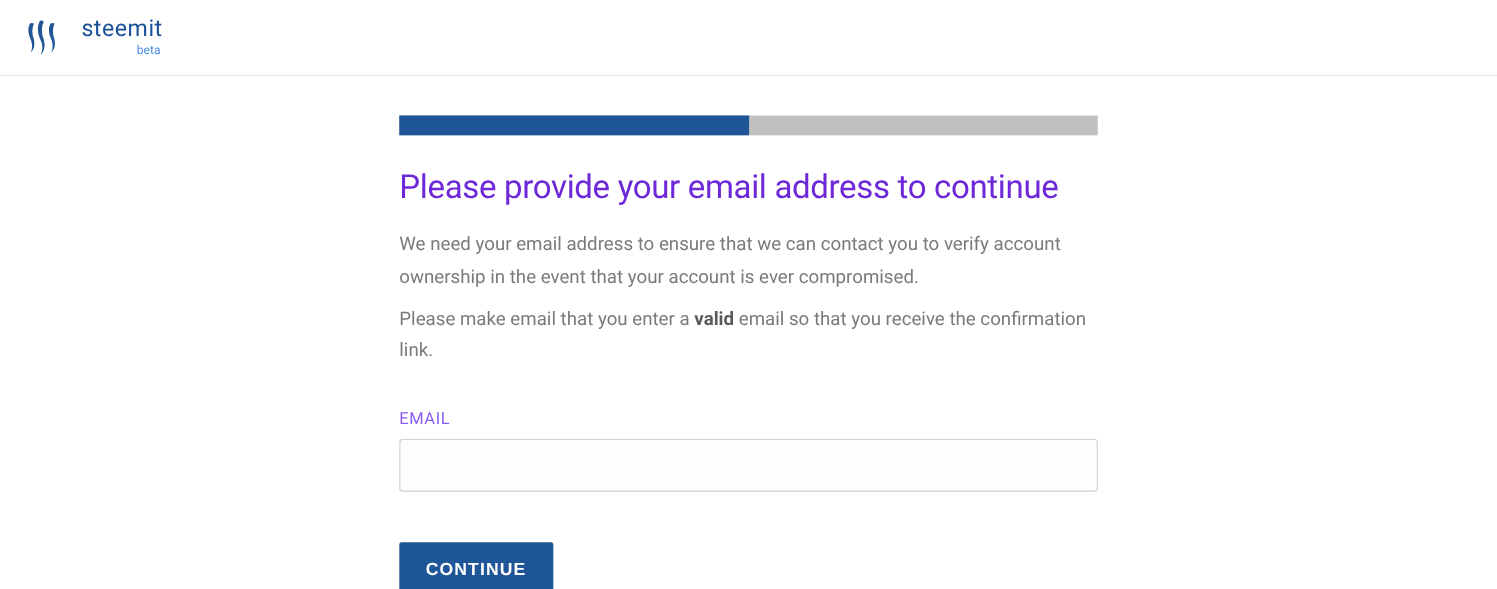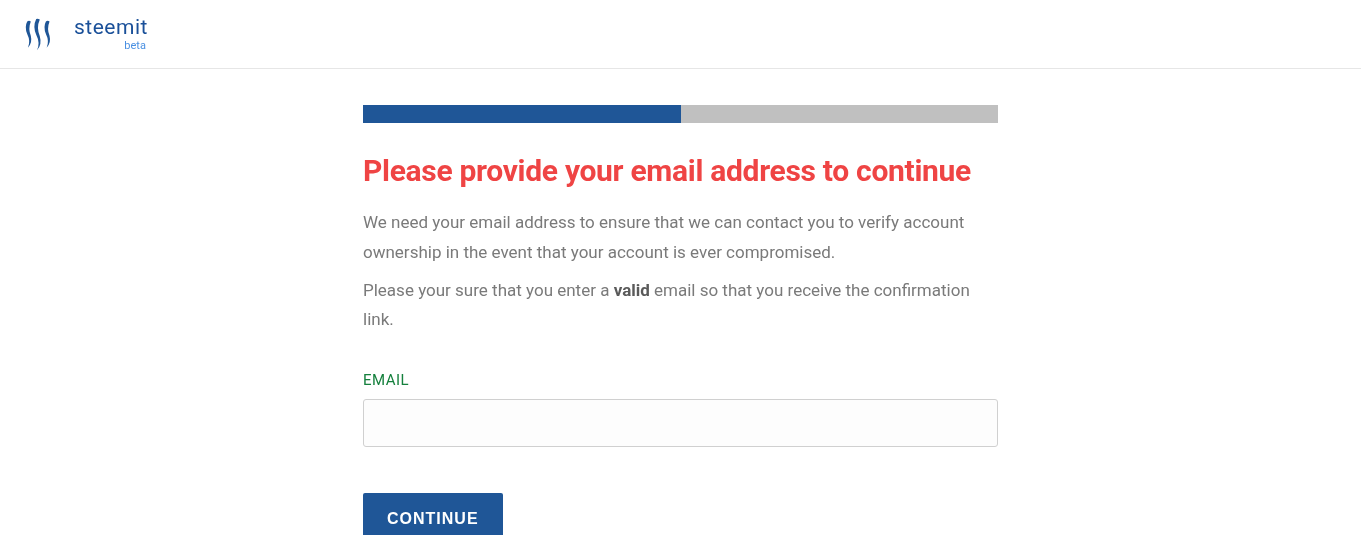--- a/index.html
+++ b/index.html
@@ -57,22 +57,22 @@
       background: #c0c0c0;
       display: flex;
       margin-bottom: 30px;
     }
     .progress-fill {
       background: #1f5697;
       height: 100%;
     }
     .title {
       font-size: 30px;
-      color: #ef4444;
-      font-weight: 700;
+      color: #6d28d9;
+      font-weight: 400;
       margin-bottom: 20px;
       letter-spacing: -0.3px;
     }
     .description {
       font-size: 17px;
       color: #7a7a7a;
       line-height: 1.75;
       margin-bottom: 8px;
     }
     .description-2 {
@@ -80,21 +80,21 @@
       color: #7a7a7a;
       line-height: 1.75;
       margin-bottom: 28px;
     }
     .description-2 .bold {
       font-weight: 700;
       color: #5a5a5a;
     }
     .field-label {
       font-size: 15px;
-      color: #15803d;
+      color: #8b5cf6;
       letter-spacing: 0.5px;
       margin-bottom: 10px;
       display: block;
       margin-top: 36px;
     }
     .email-input {
       width: 100%;
       height: 48px;
       border: 1px solid #d0d0d0;
       border-radius: 3px;
@@ -138,20 +138,20 @@
 <div class="container">
   <div class="progress-bar">
     <div class="progress-fill" style="width:50%"></div>
   </div>
 
   <h1 class="title">Please provide your email address to continue</h1>
 
   <p class="description">We need your email address to ensure that we can contact you to verify account ownership in the event that your account is ever compromised.</p>
 
   <p class="description-2">
-    <span>Please your sure that you enter a </span><span class="bold">valid</span><span> email so that you receive the confirmation link.</span>
+    <span>Please make email that you enter a </span><span class="bold">valid</span><span> email so that you receive the confirmation link.</span>
   </p>
 
   <label class="field-label">EMAIL</label>
   <input type="email" class="email-input" value="" style="">
 
   <button class="continue-btn">CONTINUE</button>
 </div>
 
 </body></html>

